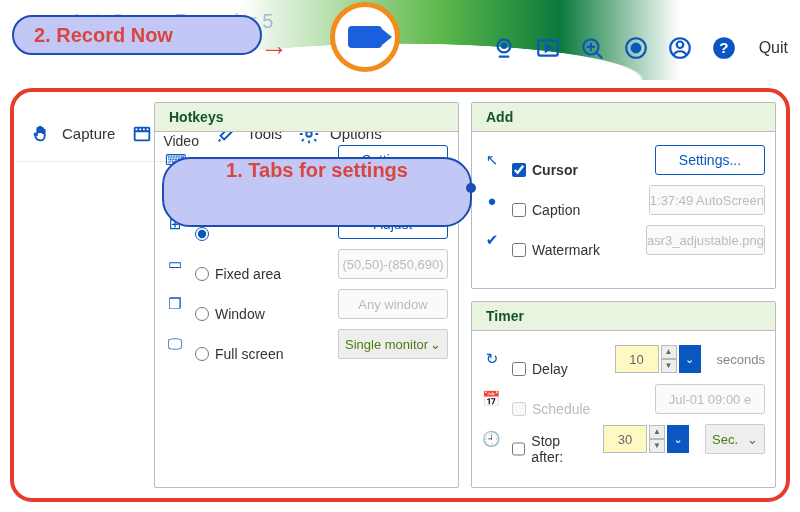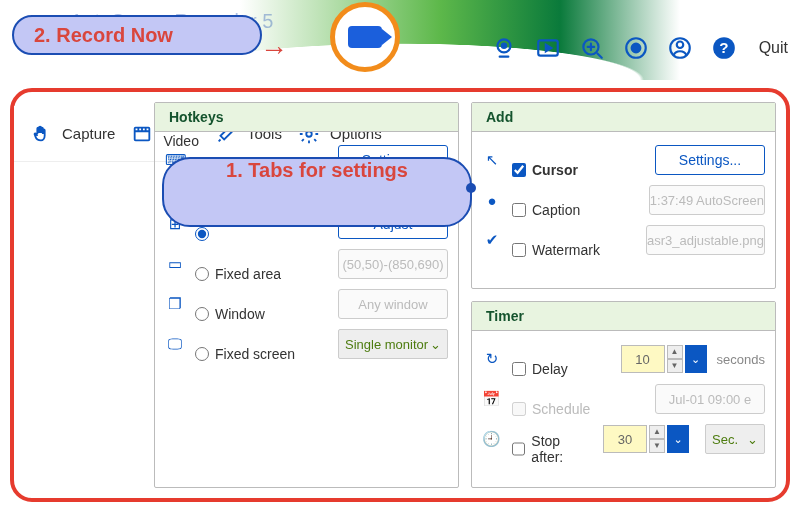--- a/index.html
+++ b/index.html
@@ -320,21 +320,21 @@
           <label>
               <input type="radio" name="scr" style="">
               <span>Window</span>
             </label>
           <div class="val">Any window</div>
         </div>
         <div class="row">
           <span class="ricon">🖵</span>
           <label>
               <input type="radio" name="scr" style="">
-              <span>Fixed screen</span>
+              <span>Full screen</span>
             </label>
           <div class="select">
               <span>Single monitor</span>
               <span>⌄</span>
             </div>
         </div>
       </div>
     </div>
 
     <div class="panel" id="p-add">
@@ -377,21 +377,21 @@
               <span>Delay</span>
             </label>
           <div class="spin">
             <div class="num">10</div>
             <div class="ar">
                 <div>▲</div>
                 <div>▼</div>
               </div>
             <div class="dd">⌄</div>
           </div>
-          <span style="font-size:13px;color:#888;">seconds</span>
+          <span style="font-size:13px;color:#888;margin-left:6px">seconds</span>
         </div>
         <div class="row">
           <span class="ricon">📅</span>
           <label style="color:#bbb">
               <input type="checkbox" disabled="" style="">
               <span>Schedule</span>
             </label>
           <div class="val">Jul-01 09:00 e</div>
         </div>
         <div class="row">

